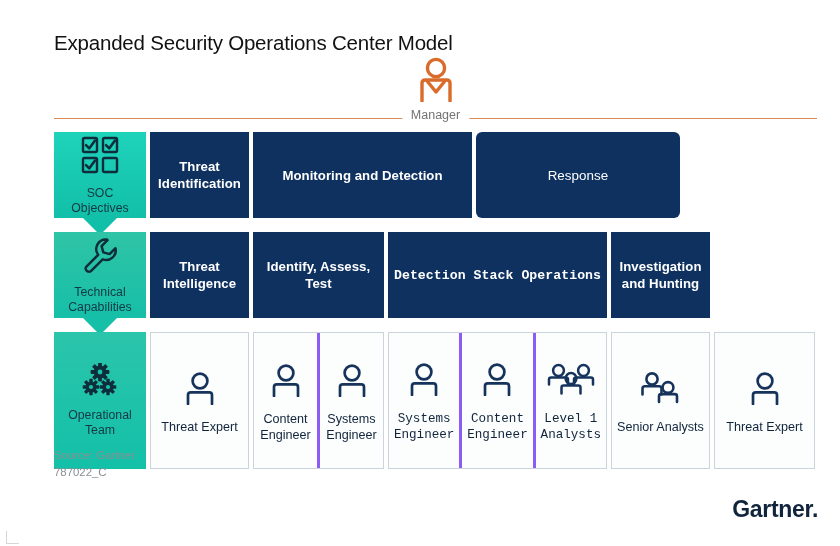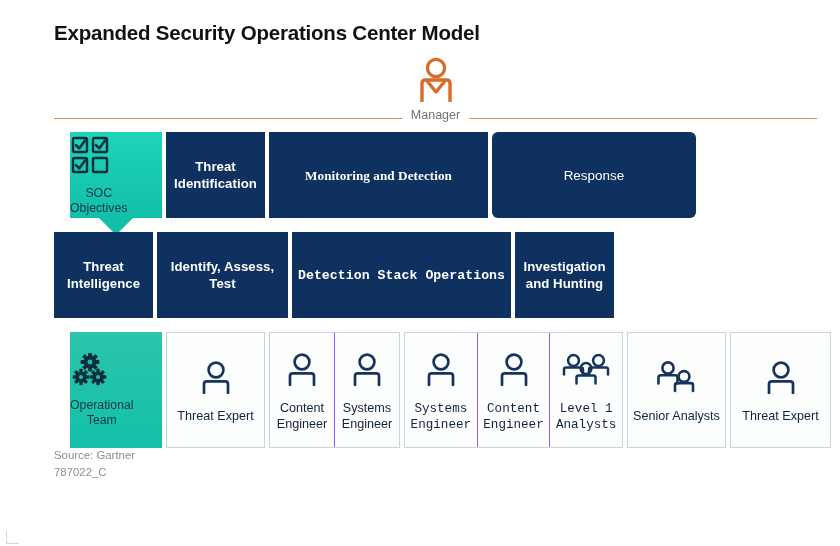--- a/index.html
+++ b/index.html
@@ -6,22 +6,22 @@
   html, body {
     width: 840px; height: 546px;
     background: #ffffff;
     font-family: "Liberation Sans", sans-serif;
     overflow: hidden;
   }
   .page { position: relative; width: 840px; height: 546px; background: #fff; }
 
   
   .title {
-    position: absolute; left: 54px; top: 21px;
-    font-size: 20.5px; font-weight: bold; letter-spacing: -0.2px;
+    position: absolute; left: 54px; top: 31px;
+    font-size: 20.5px; font-weight: normal; letter-spacing: -0.2px;
     color: #111111;
   }
 
   
   .manager-band {
     position: absolute; left: 54px; top: 108px; width: 763px; height: 24px;
   }
   .manager-rule {
     position: absolute; top: 10px; left: 0; width: 763px;
     border-top: 1.4px solid #D98B57;
@@ -35,28 +35,28 @@
     position: absolute; left: 50%; transform: translateX(-50%);
     top: -52px; width: 44px; height: 46px;
   }
 
   
   .grid { position: absolute; left: 54px; top: 132px; width: 763px; }
 
   .row { position: relative; display: flex; gap: 4px; }
   .row1 { height: 86px; margin-bottom: 14px; }
   .row2 { height: 86px; margin-bottom: 14px; }
-  .row3 { height: 116px; }
+  .row3 { height: 137px; }
 
   
   .marker {
     width: 92px; flex: 0 0 92px; position: relative;
     display: flex; flex-direction: column;
-    align-items: flex-start; justify-content: center;
-    color: #12343f; text-align: center; margin-left: 16px;
+    align-items: center; justify-content: center;
+    color: #12343f; text-align: center;
   }
   .marker.m1 { background: linear-gradient(180deg,#1FD3BB 0%, #12BFA8 100%); }
   .marker.m2 { background: linear-gradient(180deg,#2FC4A6 0%, #16BFA8 100%); }
   .marker.m3 { background: linear-gradient(180deg,#2BC5AB 0%, #13C0A8 100%); }
   .marker .mlabel {
     font-size: 12.3px; line-height: 15px; color: #143844; margin-top: 7px;
   }
   .marker .micon { display:block; }
   
   .tail {
@@ -80,33 +80,33 @@
   
   .group {
     background: #FCFDFD; border: 1px solid #C9D4DC;
     display: flex; overflow: hidden;
   }
   .cell {
     flex: 1 1 0; min-width: 0;
     display: flex; flex-direction: column;
     align-items: center; justify-content: center;
     padding-top: 4px;
-    border-right: 1px solid #8b5cf6;
+    border-right: 3px solid #8b5cf6;
   }
   .cell:last-child { border-right: none; }
   .cell .clabel {
     margin-top: 10px; font-size: 12.6px; line-height: 16px;
     color: #10243c; text-align: center;
   }
   .cell .cicon { display: block; }
 
   
   .w-ti   { flex: 0 0 99px; }
   .w-ev   { flex: 0 0 131px; }
-  .w-md   { flex: 0 0 219px; font-family: Liberation Serif, serif; }
+  .w-md   { flex: 0 0 219px; }
   .w-resp { flex: 0 0 204px; border-radius: 6px; }
 
   .w-iat  { flex: 0 0 131px; }
   .w-dso  { flex: 0 0 219px; font-family: Liberation Mono, monospace; }
   .w-inv  { flex: 0 0 99px; }
   .w-con  { flex: 0 0 101px; }
 
   
   .source {
     position: absolute; left: 54px; top: 447px;
@@ -169,20 +169,34 @@
         </div>
         <span class="tail"></span>
       </div>
 
       <div class="navy w-ti">Threat Identification</div>
       <div class="navy w-md">Monitoring and Detection</div>
       <div class="navy regular w-resp">Response</div>
     </div>
 
     <div class="row row2">
+      <div class="marker m2">
+        <span class="micon">
+          <svg width="38" height="38" viewBox="0 0 38 38">
+            <path d="M25.8 3.5 a9.6 9.6 0 0 0 -8.6 15.3 L5.4 30.6 a2.6 2.6 0 0 0 0 3.7 l0.8 0.8
+                     a2.6 2.6 0 0 0 3.7 0 L21.7 23.3 A9.6 9.6 0 0 0 34.5 12.2 L28.6 18.1 L22.3 16.4
+                     L20.6 10.1 L26.5 4.2 Z" fill="none" stroke="#0F2E3C" stroke-width="2.5" stroke-linejoin="round"></path>
+          </svg>
+        </span>
+        <div class="mlabel">
+          <span>Technical</span><br>
+          <span>Capabilities</span>
+        </div>
+        <span class="tail t2"></span>
+      </div>
 
       <div class="navy w-ti">Threat Intelligence</div>
       <div class="navy w-iat">Identify, Assess, Test</div>
       <div class="navy w-dso">Detection Stack Operations</div>
       <div class="navy w-inv">Investigation and Hunting</div>
     </div>
 
     <div class="row row3">
       <div class="marker m3">
         <span class="micon">
@@ -338,15 +352,18 @@
         </div>
       </div>
     </div>
   </div>
 
   <div class="source">
     <div>Source: Gartner</div>
     <div>787022_C</div>
   </div>
 
+  <div class="logo">
+    <span>Gartner</span><span class="dot">.</span>
+  </div>
 
   <div class="corner"></div>
 </div>
 
 </body></html>

